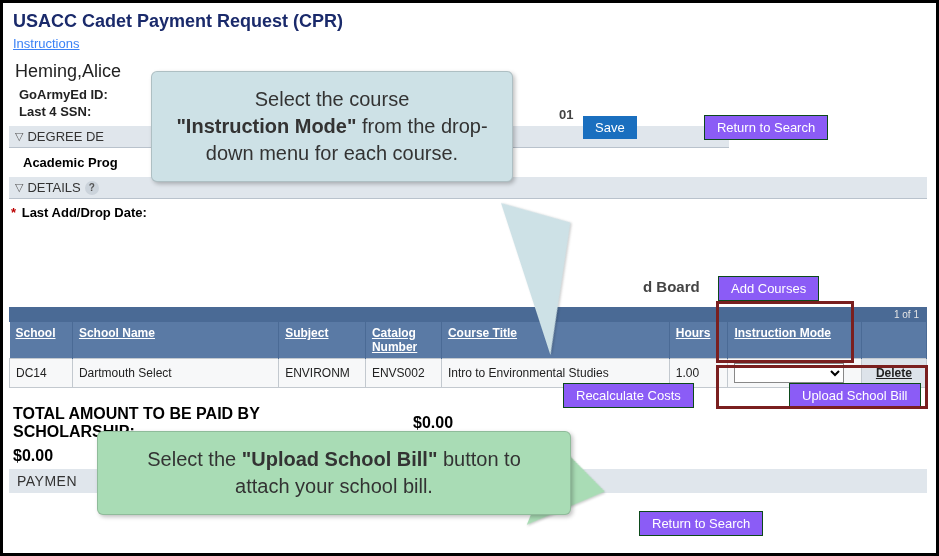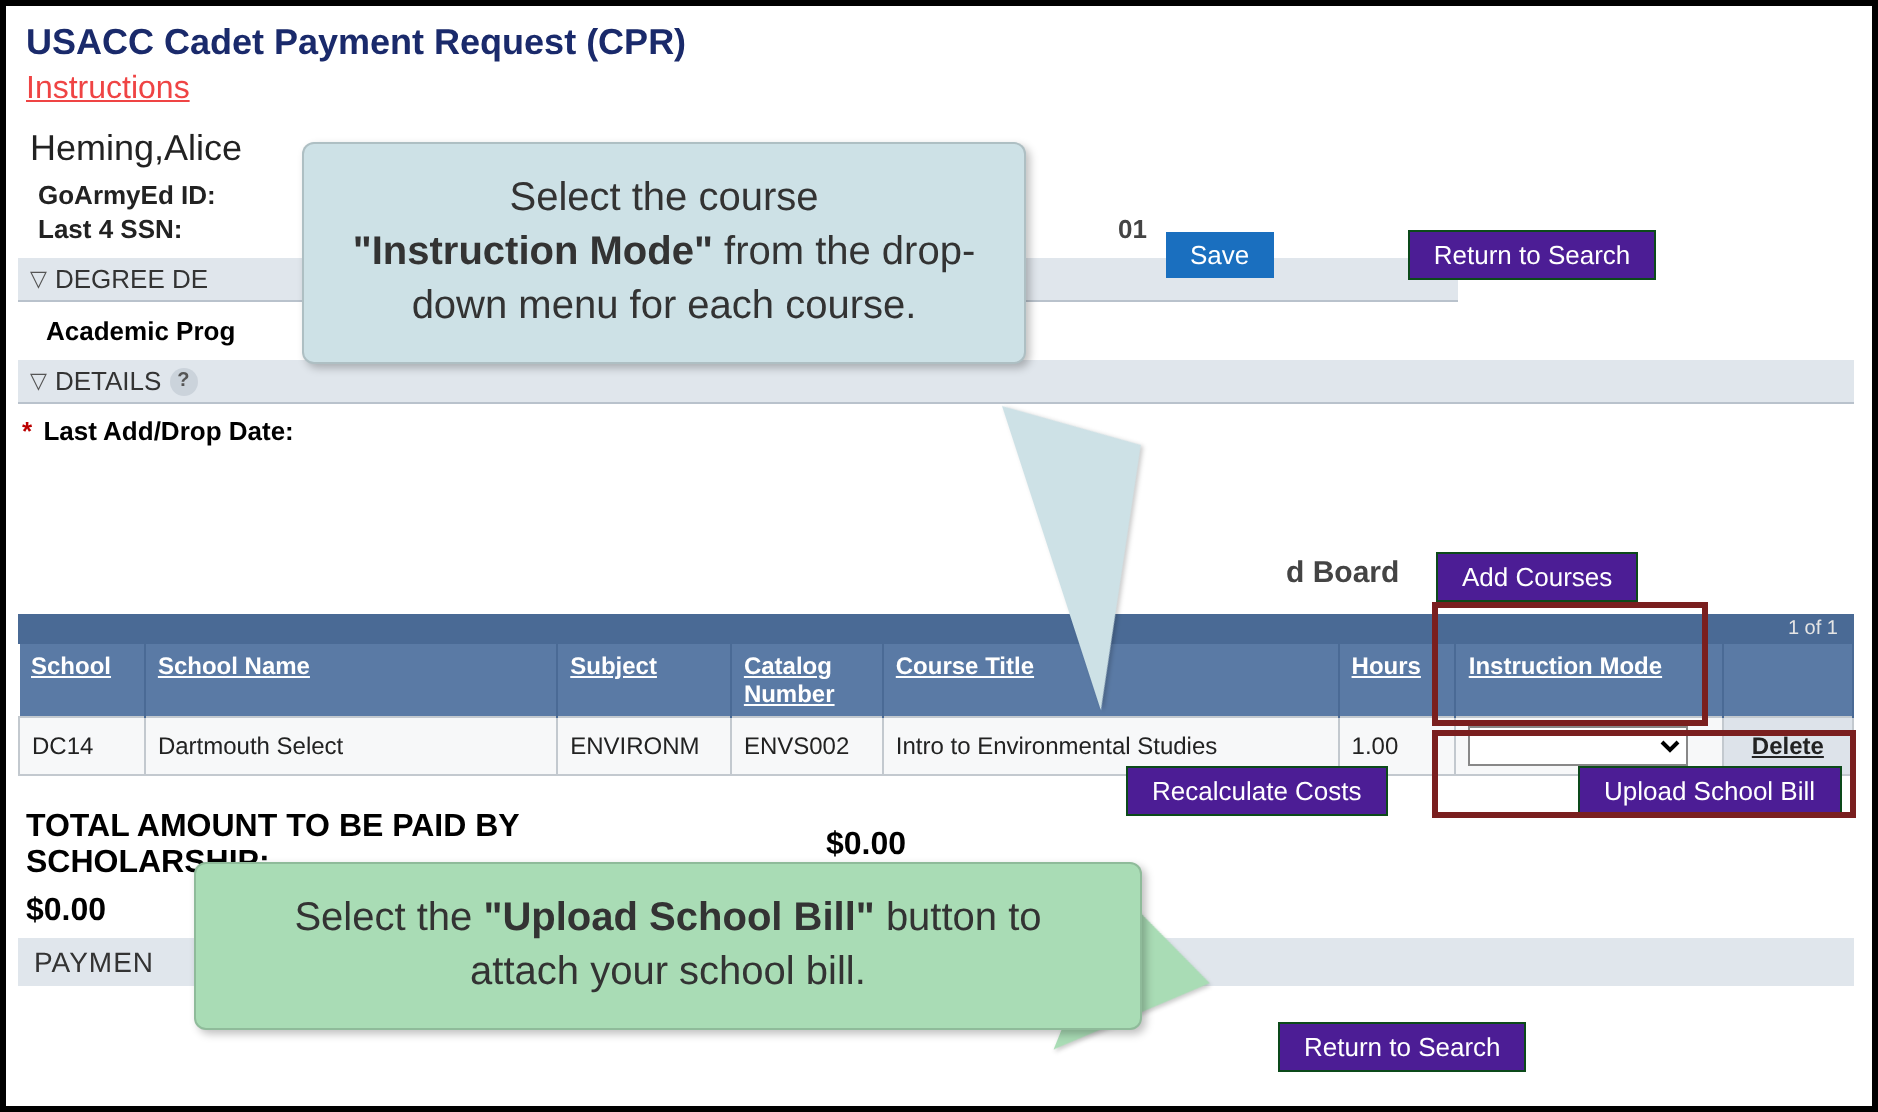--- a/index.html
+++ b/index.html
@@ -15,23 +15,23 @@
     overflow: hidden;
     padding: 6px;
   }
   .page-title {
     color: #1a2a6b;
     font-weight: bold;
     font-size: 18px;
     margin: 2px 0 4px 4px;
   }
   .instructions-link {
-    color: #ef4444;
+    color: #3b82f6;
     text-decoration: underline;
-    font-size: 16px;
+    font-size: 13px;
     margin-left: 4px;
   }
   .student-name {
     font-size: 18px;
     margin: 10px 0 4px 6px;
     color: #222;
   }
   .id-row {
     margin-left: 10px;
     font-size: 13px;
@@ -47,21 +47,21 @@
   .btn {
     display: inline-block;
     color: #fff;
     border: none;
     font-size: 13px;
     padding: 4px 12px;
     font-family: Arial, sans-serif;
     cursor: pointer;
   }
   .btn-blue { background: #1a6fbf; }
-  .btn-green { background: #4c1d95; border:1px solid #0c4a1a;}
+  .btn-green { background: #8b5cf6; border:1px solid #0c4a1a;}
   .section-hdr {
     background: #e0e6ec;
     border-bottom: 1px solid #b9c2cc;
     padding: 3px 6px;
     font-size: 13px;
     color: #333;
     font-weight: normal;
     margin-top: 6px;
     display:flex;
     align-items:center;

